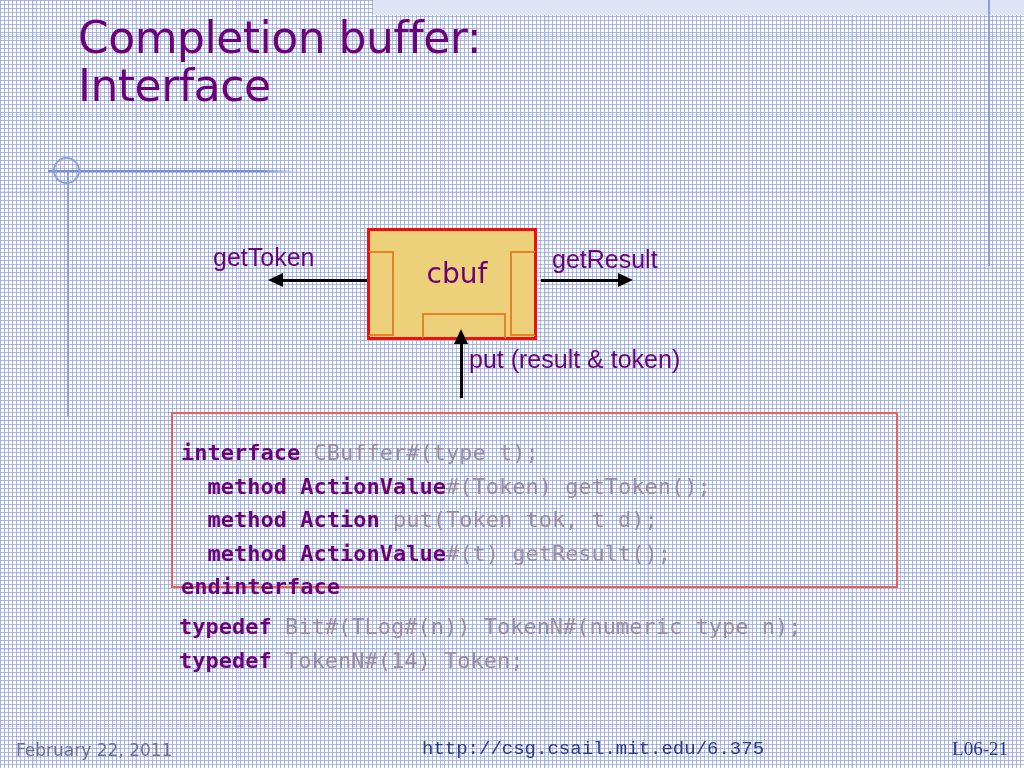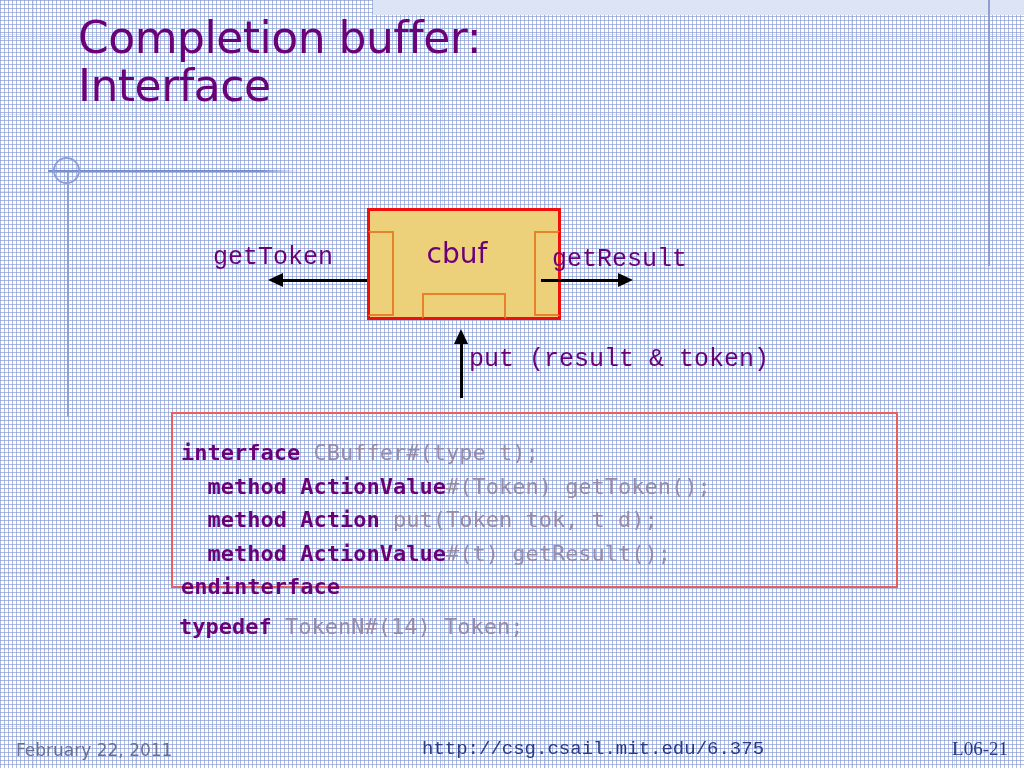--- a/index.html
+++ b/index.html
@@ -98,22 +98,22 @@
     font-family: "DejaVu Sans", sans-serif;
     font-size: 44px;
     font-weight: 400;
     line-height: 1.10;
     letter-spacing: -0.5px;
   }
 
   
   .cbuf-box {
     position: absolute;
-    left: 367px; top: 208px;
-    width: 194px; height: 112px;
+    left: 367px; top: 228px;
+    width: 170px; height: 112px;
     background: #edd07a;
     border: 3px solid #f30e0e;
     box-sizing: border-box;
   }
   .cbuf-label {
     position: absolute;
     left: 0; top: 26px;
     width: 174px;
     text-align: center;
     color: #6c0077;
@@ -154,21 +154,21 @@
   .arw-put-head {
     left: 454px; top: 329px;
     border-left: 7px solid transparent;
     border-right: 7px solid transparent;
     border-bottom: 15px solid #000000;
   }
 
   .diag-label {
     position: absolute;
     color: #6c0077;
-    font-family: Liberation Mono, monospace;
+    font-family: Liberation Sans, sans-serif;
     font-size: 25px;
     white-space: nowrap;
   }
   .lbl-gettoken  { left: 213px; top: 243px; }
   .lbl-getresult { left: 552px; top: 245px; }
   .lbl-put       { left: 469px; top: 345px; }
 
   
   .code-box {
     position: absolute;
@@ -250,19 +250,19 @@
   <div class="arrow-head arw-put-head"></div>
 
   <div class="diag-label lbl-gettoken">getToken</div>
   <div class="diag-label lbl-getresult">getResult</div>
   <div class="diag-label lbl-put">put (result &amp; token)</div>
 
   <div class="code-box">
     <div class="code" id="code-interface"><div><span class="kw">interface </span><span class="pl">CBuffer#(type t);</span></div><div><span class="pl">  </span><span class="kw">method ActionValue</span><span class="pl">#(Token) getToken();</span></div><div><span class="pl">  </span><span class="kw">method Action </span><span class="pl">put(Token tok, t d);</span></div><div><span class="pl">  </span><span class="kw">method ActionValue</span><span class="pl">#(t) getResult();</span></div><div><span class="kw">endinterface</span></div></div>
   </div>
 
-  <div class="code-free" id="code-typedef"><div><span class="kw">typedef </span><span class="pl">TokenN#(14) Token;</span></div></div>
+  <div class="code-free" id="code-typedef"><div><span class="kw">typedef </span><span class="pl">Bit#(TLog#(n)) TokenN#(numeric type n);</span></div><div><span class="kw">typedef </span><span class="pl">TokenN#(14) Token;</span></div></div>
 
   <div class="footer-date">February 22, 2011</div>
   <div class="footer-url">http://csg.csail.mit.edu/6.375</div>
   <div class="footer-page">L06-21</div>
 
 </div>
 
 </body></html>

